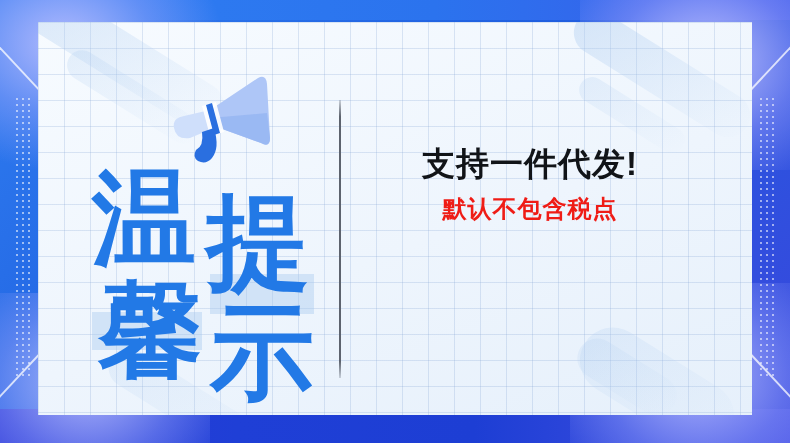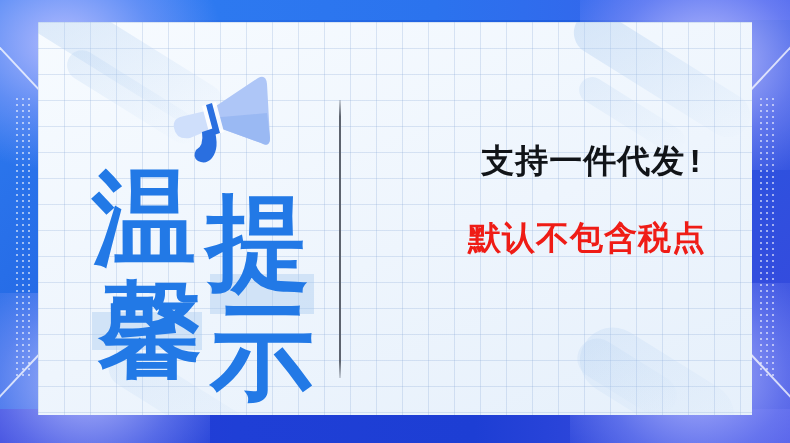--- a/index.html
+++ b/index.html
@@ -112,31 +112,31 @@
 
   
   .divider{
     position:absolute;left:301px;top:78px;width:2px;height:278px;
     background:linear-gradient(to bottom,rgba(90,100,115,.25),#5d636e 6%,#5d636e 94%,rgba(90,100,115,.25));
   }
 
   
   .right-block{
     position:absolute;left:316px;right:46px;top:120px;
-    text-align:right;
-    font-family:Liberation Mono, monospace;
+    text-align:center;
+    font-family:Liberation Sans, sans-serif;
   }
   .line{
     font-weight:bold;
     color:#111418;
     white-space:nowrap;
   }
   .line1{font-size:33px;line-height:44px;letter-spacing:1px;}
   .line2{font-size:30px;line-height:44px;letter-spacing:0px;}
-  .line3{font-size:33px;line-height:46px;color:#ef1c16;letter-spacing:1px;margin-top:32px;}
+  .line3{font-size:24px;line-height:46px;color:#ef1c16;letter-spacing:1px;}
   .line4{font-size:30px;line-height:46px;letter-spacing:0px;}
 </style>
 </head>
 <body>
 
 <div class="banner">
 
   <div class="top-band"></div>
   <div class="bottom-band"></div>
 

